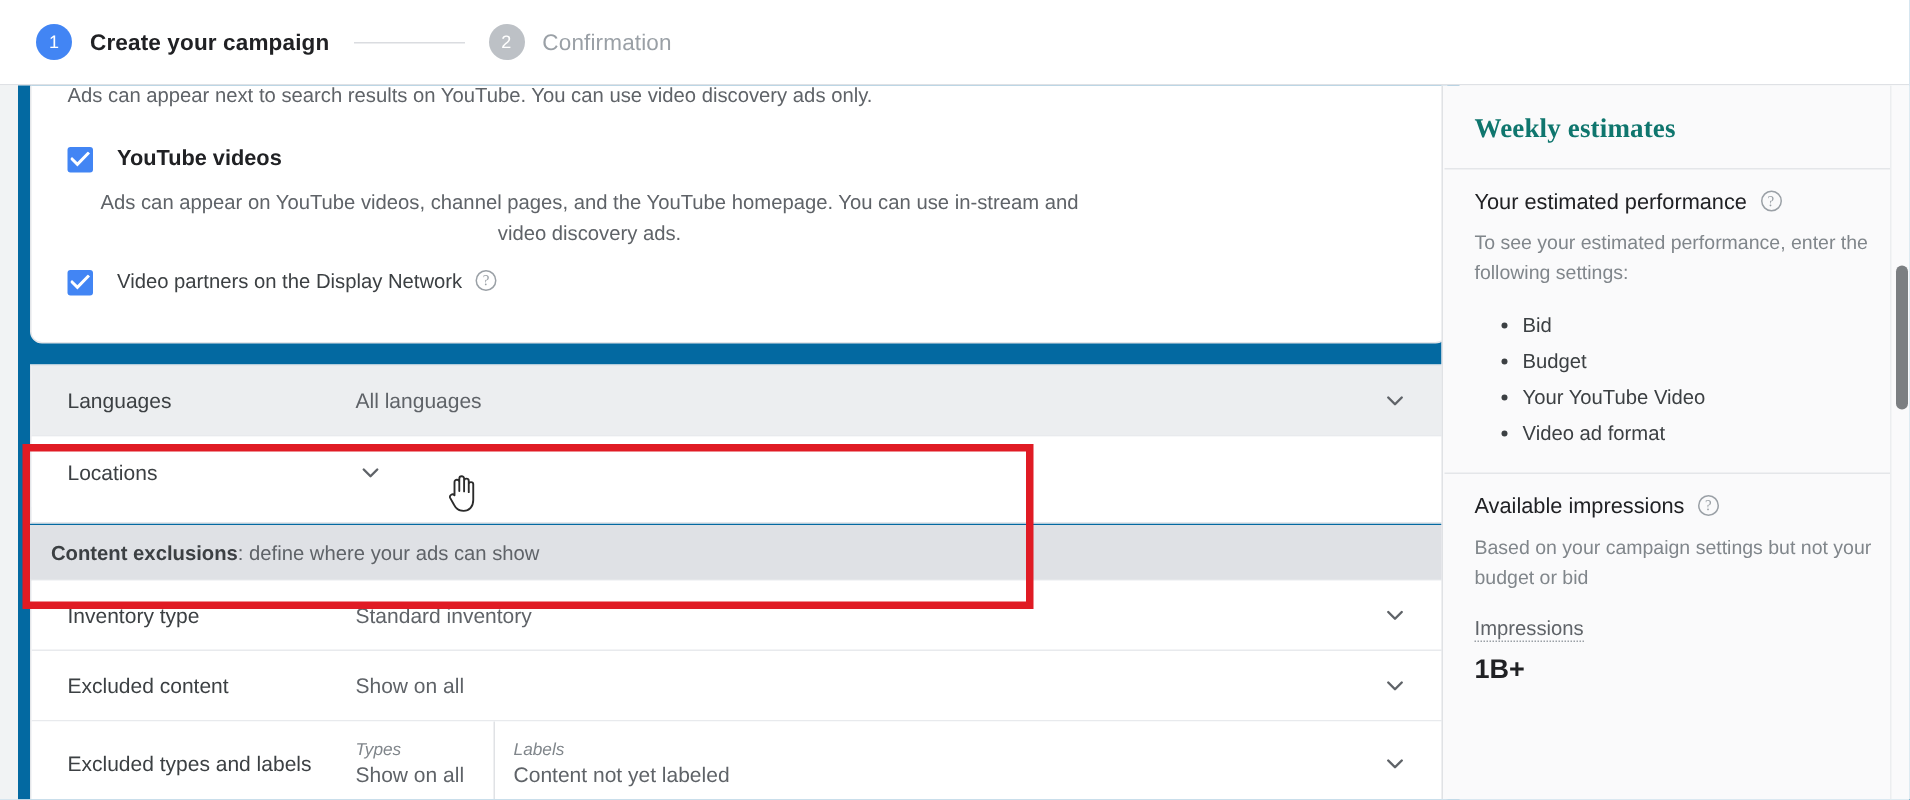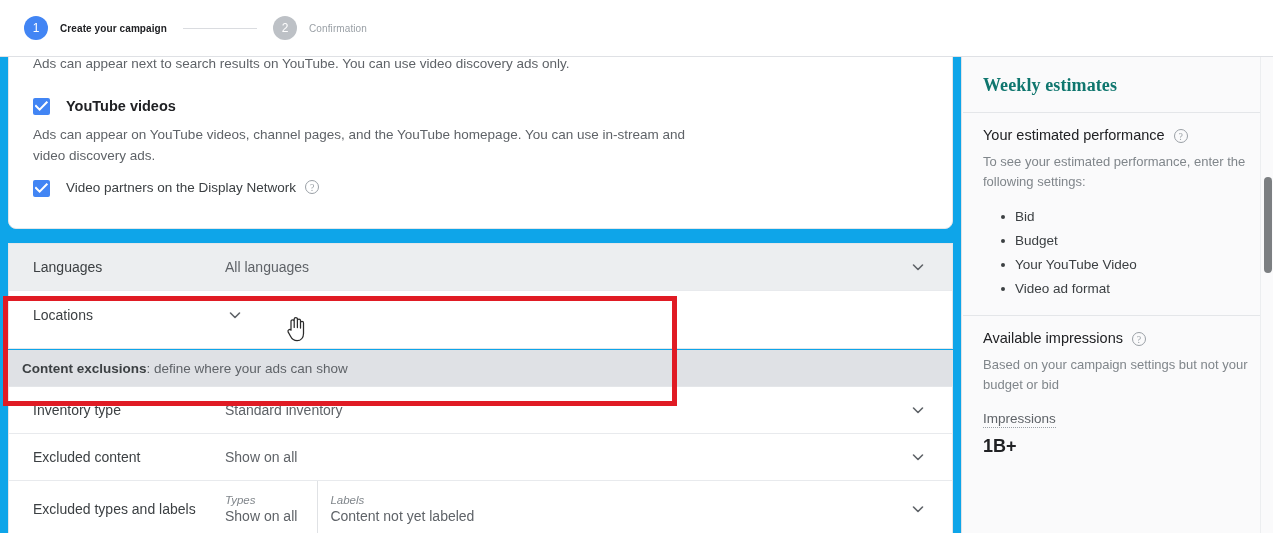--- a/index.html
+++ b/index.html
@@ -42,21 +42,21 @@
     display: flex; align-items: center; justify-content: center;
     font-size: 12px;
     color: #ffffff;
     font-weight: 500;
     flex: 0 0 auto;
   }
   .step-badge.active { background: #4285f4; }
   .step-badge.inactive { background: #bdc1c6; }
   .step-label {
     margin-left: 12px;
-    font-size: 10px;
+    font-size: 15px;
     letter-spacing: .1px;
   }
   .step-label.active { color: #202124; font-weight: 700; }
   .step-label.inactive { color: #9aa0a6; font-weight: 400; }
   .step-connector {
     width: 74px;
     height: 1px;
     background: #dadce0;
     margin: 0 16px;
   }
@@ -66,24 +66,24 @@
     position: absolute;
     left: 0; top: 57px;
     width: 1273px;
     height: 476px;
     background: #f1f3f4;
   }
 
   
   .left-col {
     position: absolute;
-    left: 0; top: 0;
+    left: 12px; top: 0;
     width: 961px;
     height: 476px;
-    background: #0ea5e9;
+    background: #0369a1;
     overflow: hidden;
   }
 
   .card-networks {
     position: absolute;
     left: 8px;
     top: -58px;
     width: 945px;
     height: 230px;
     background: #ffffff;
@@ -115,22 +115,23 @@
   }
   .chk-sub-label {
     margin-left: 16px;
     font-size: 13.5px;
     color: #3c4043;
   }
   .net-desc {
     font-size: 13.5px;
     color: #5f6368;
     line-height: 21px;
-    margin: 9px 0 14px 0;
+    margin: 9px 0 14px 12px;
     max-width: 672px;
+    text-align: center;
   }
   .help-icon {
     width: 14px; height: 14px;
     border-radius: 50%;
     border: 1.3px solid #9aa0a6;
     color: #9aa0a6;
     font-size: 10px;
     line-height: 11px;
     text-align: center;
     display: inline-flex;
@@ -281,21 +282,21 @@
     font-weight: 700;
     color: #0f766e;
     padding: 18px 0 16px 21px;
     letter-spacing: .1px;
     font-family: Liberation Serif, serif;
   }
   .rp-divider { height: 1px; background: #e4e6e9; margin: 0 1px; }
   .rp-section { padding: 14px 21px 14px 21px; }
   .rp-head {
     display: flex;
-    align-items: flex-end;
+    align-items: flex-start;
     font-size: 14.5px;
     color: #202124;
     font-weight: 400;
     margin-bottom: 9px;
   }
   .rp-sub {
     font-size: 13px;
     color: #80868b;
     line-height: 20px;
   }

